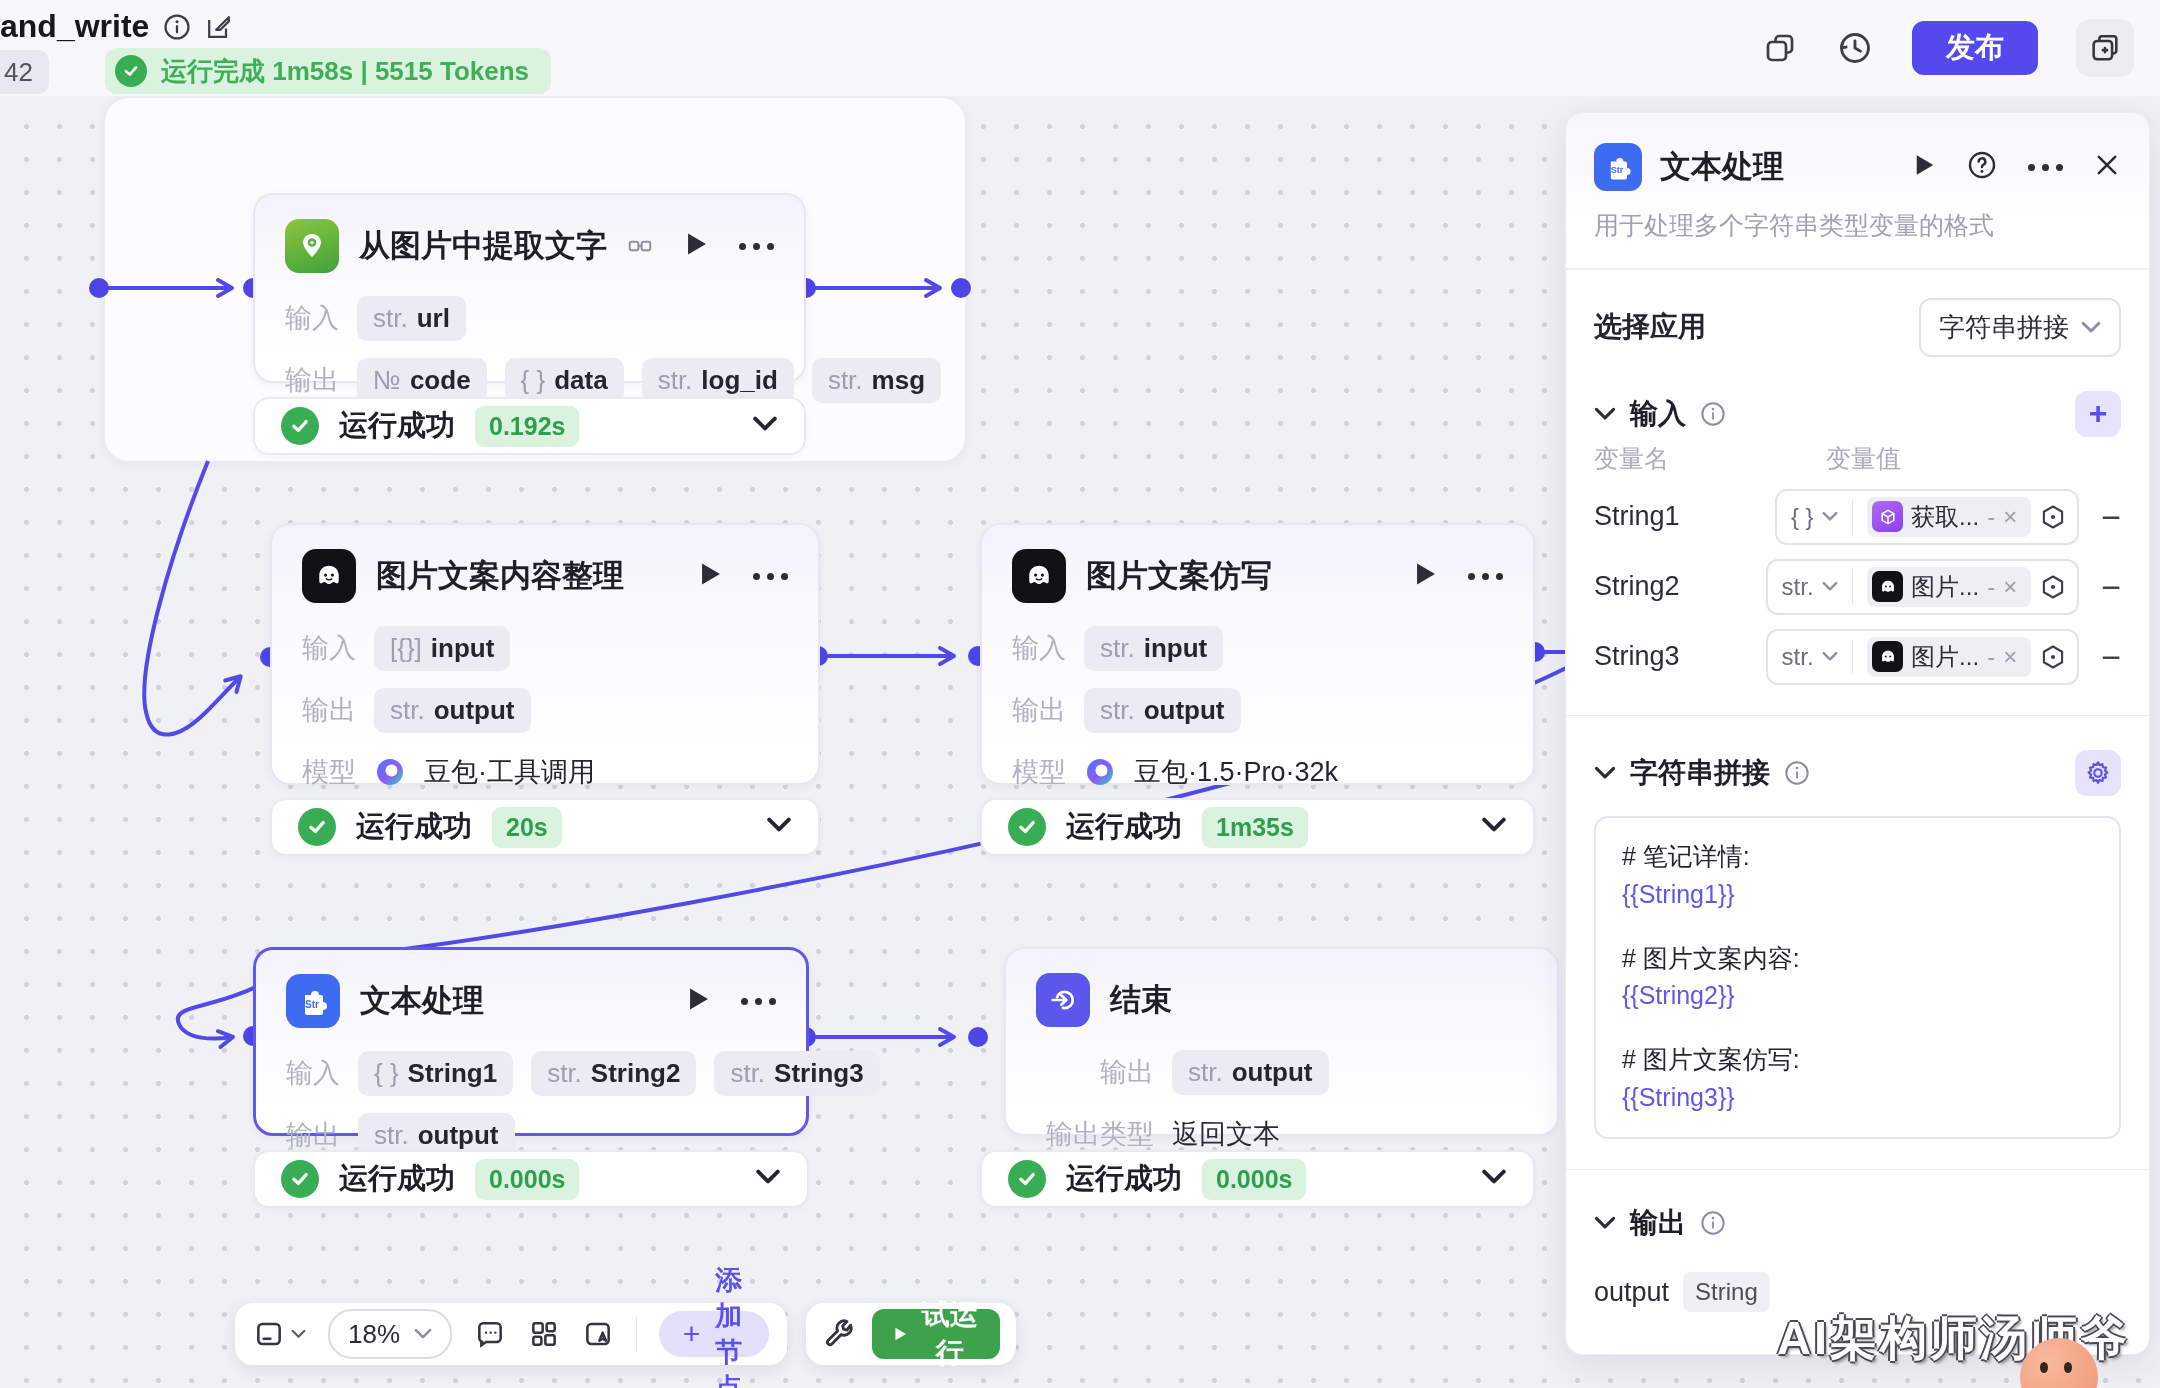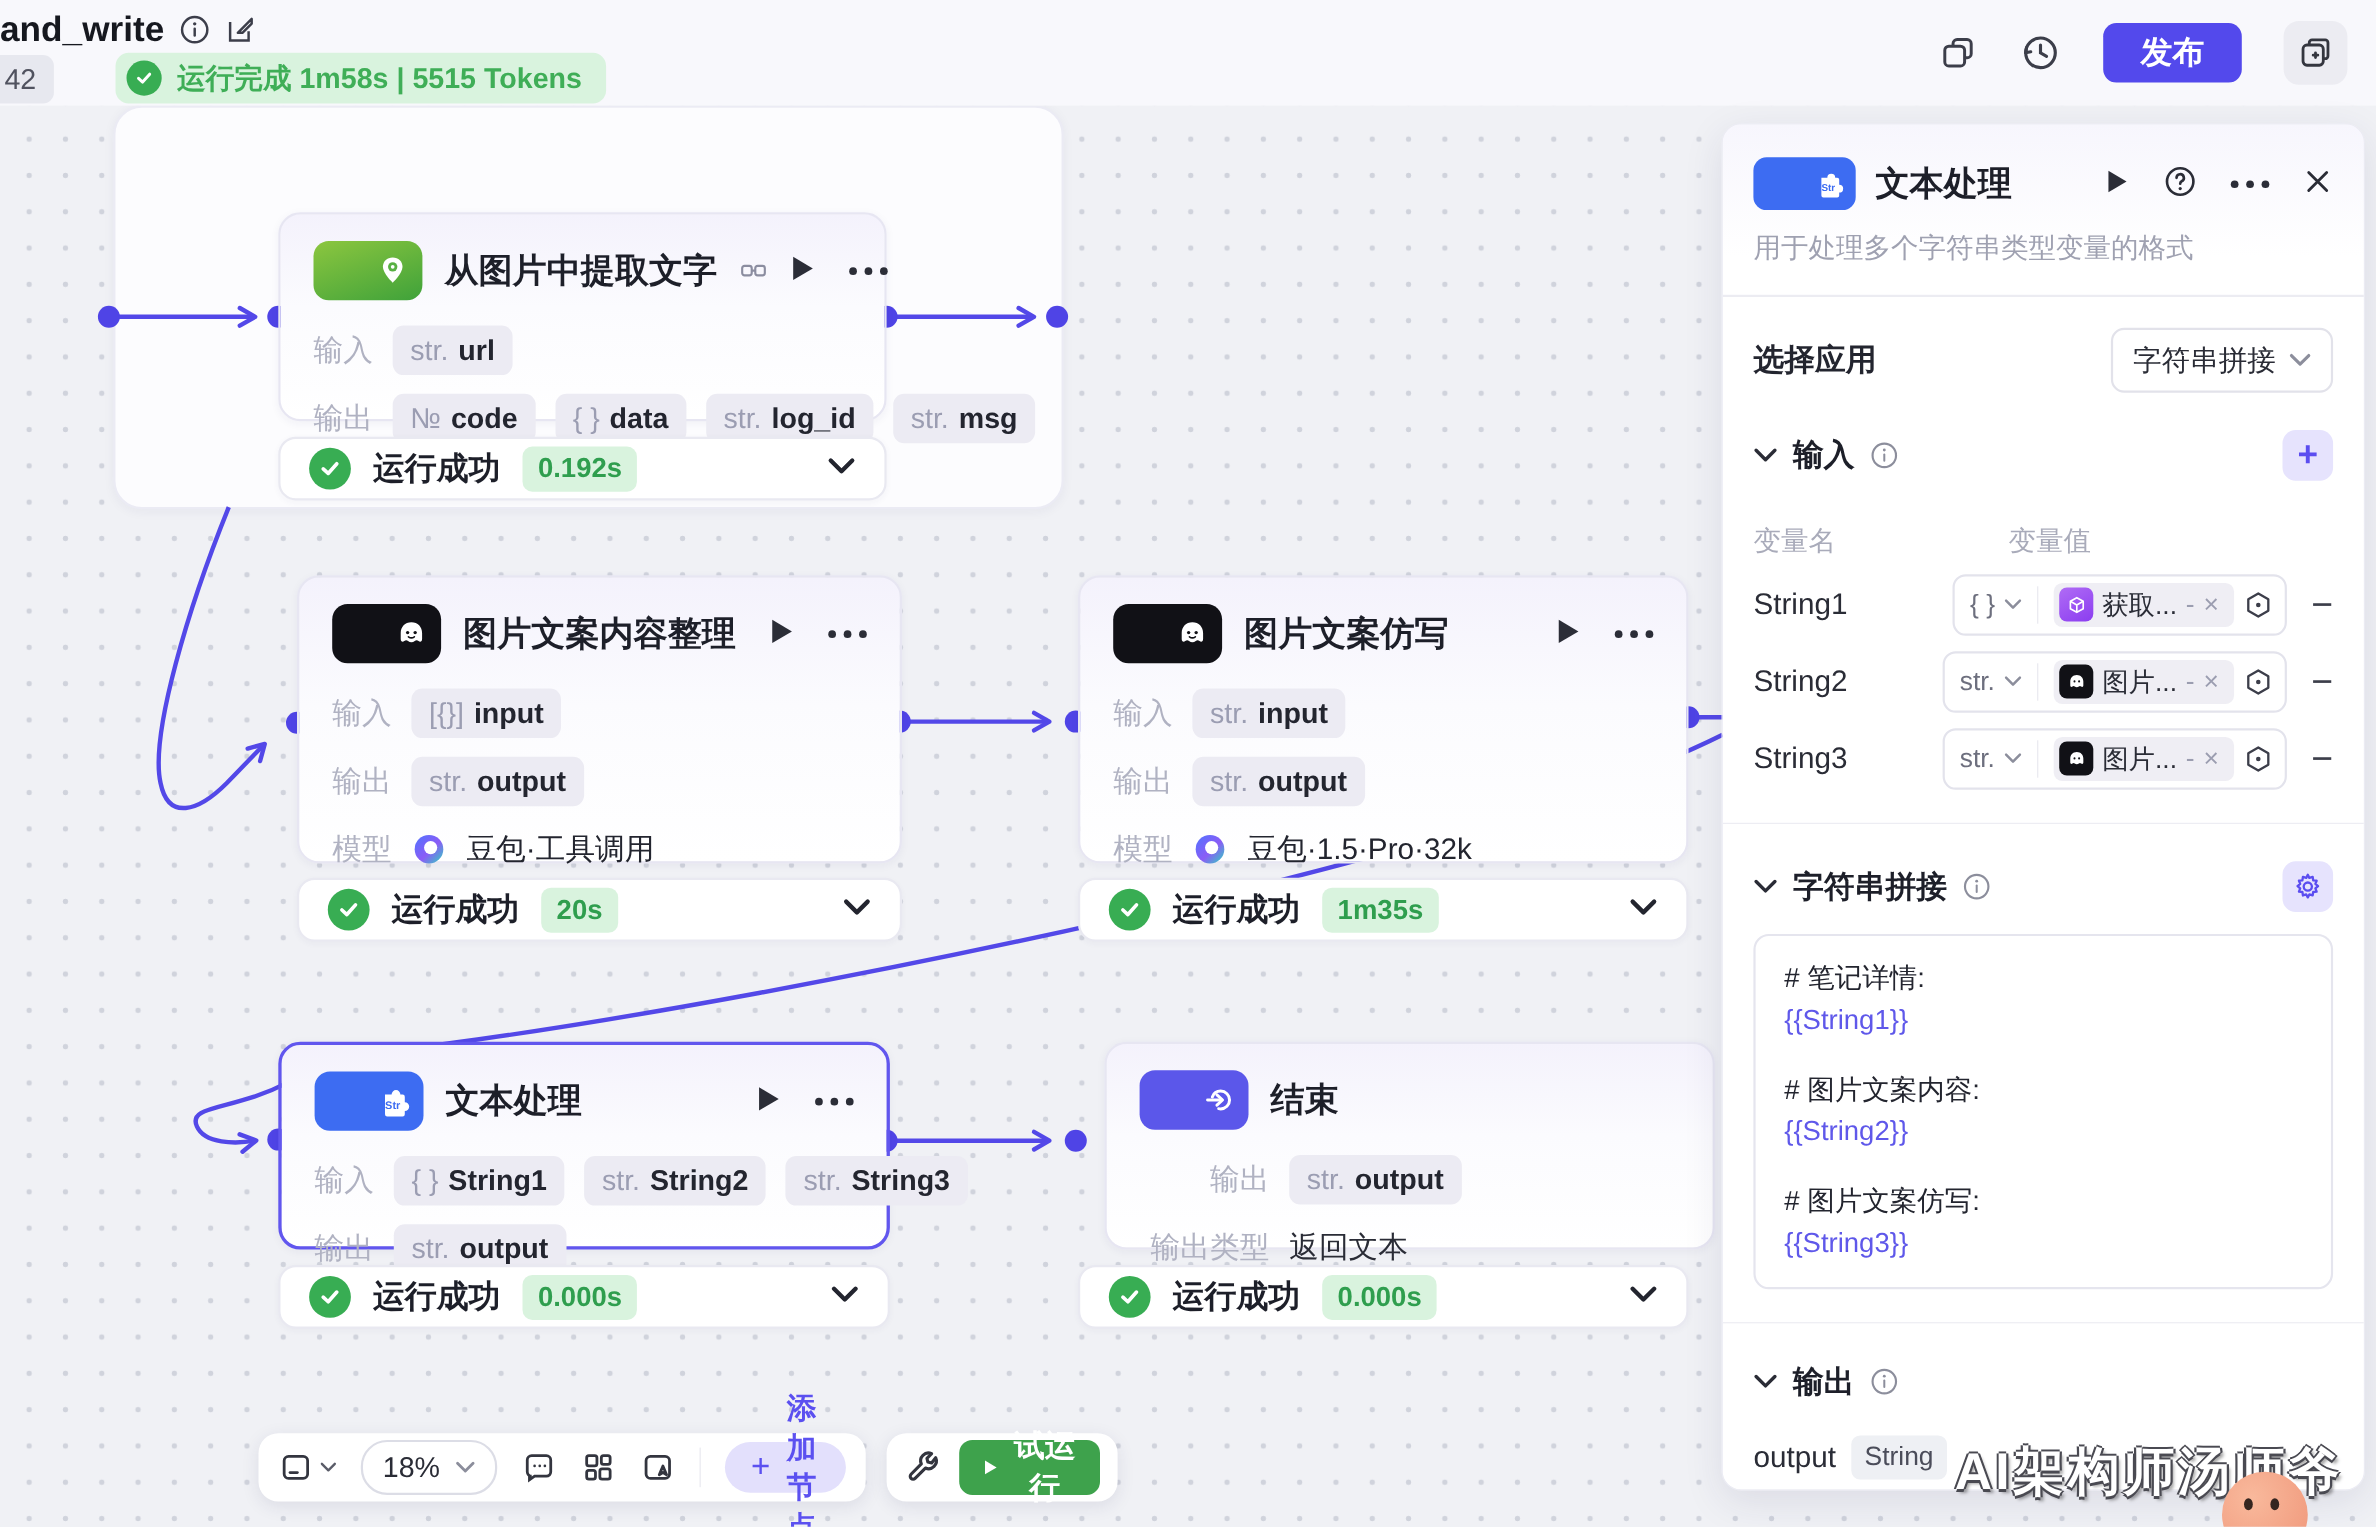--- a/index.html
+++ b/index.html
@@ -29,21 +29,21 @@
   .btn-publish{height:54px;padding:0 34px;border-radius:12px;background:#5349ec;color:#fff;
                font-size:29px;font-weight:700;display:flex;align-items:center;border:none;}
   .btn-sq{width:58px;height:58px;border-radius:14px;background:#ececf2;display:flex;
           align-items:center;justify-content:center;color:#34363f;}
   
   .node{position:absolute;background:linear-gradient(180deg,#f4f2fc 0%,#fbfbfe 45%,#ffffff 100%);
         border:2px solid #e7e6f2;border-radius:20px;box-shadow:0 2px 8px rgba(40,40,90,.05);
         padding:24px 30px;box-sizing:border-box;z-index:3;}
   .node.selected{border:3px solid #6156ee;}
   .node-head{display:flex;align-items:center;gap:20px;margin-bottom:22px;}
-  .node-icon{width:54px;height:54px;border-radius:14px;flex:none;padding-left:45px;}
+  .node-icon{width:54px;height:54px;border-radius:14px;flex:none;}
   .node-title{font-size:31px;font-weight:700;color:#1d1f29;white-space:nowrap;}
   .head-actions{margin-left:auto;display:flex;align-items:center;gap:30px;color:#2b2d37;}
   .dots3{display:flex;gap:7px;}
   .dots3 i{width:7px;height:7px;border-radius:50%;background:#2b2d37;}
   .node-row{display:flex;align-items:center;gap:18px;margin-top:16px;min-height:46px;}
   .row-label{font-size:27px;color:#b0b2c2;flex:none;}
   .wide-label .row-label{width:118px;text-align:right;}
   .chip{display:inline-flex;align-items:baseline;gap:9px;background:#ecebf3;border-radius:10px;
         padding:7px 16px;font-size:26px;white-space:nowrap;}
   .chip .t{color:#9b9db2;}
@@ -69,21 +69,21 @@
   .p-sub{margin-top:18px;font-size:25px;color:#9fa1b1;}
   .p-div{height:1.5px;background:#ececf2;margin:26px -28px 0;}
   .p-approw{display:flex;align-items:center;margin-top:28px;}
   .p-applabel{font-size:28px;font-weight:700;color:#23252f;}
   .p-select{margin-left:auto;display:flex;align-items:center;gap:12px;border:2px solid #e2e2ea;
             background:#fff;border-radius:12px;padding:10px 18px;font-size:26px;color:#2a2c36;}
   .p-sechead{display:flex;align-items:center;gap:14px;margin-top:34px;color:#2a2c36;}
   .p-sechead .tt{font-size:28px;font-weight:700;color:#1d1f29;}
   .sq-btn{margin-left:auto;width:46px;height:46px;border-radius:12px;background:#e6e3fd;color:#5b4df0;
           display:flex;align-items:center;justify-content:center;font-size:32px;font-weight:600;border:none;}
-  .p-cols{display:flex;margin-top:38px;font-size:25px;color:#a9abba;}
+  .p-cols{display:flex;margin-top:5px;font-size:25px;color:#a9abba;}
   .p-cols .c2{margin-left:auto;width:295px;}
   .p-row{display:flex;align-items:center;margin-top:14px;}
   .p-varname{font-size:27px;color:#2a2c36;}
   .p-pill{margin-left:auto;display:flex;align-items:center;border:2px solid #e3e3ec;border-radius:12px;
           height:52px;padding:0 10px 0 14px;gap:8px;background:#fff;}
   .p-type{font-size:24px;color:#6d6f7e;}
   .p-pill .chevsm{color:#8c8e9c;}
   .p-vdiv{width:1.5px;height:34px;background:#e6e6ee;margin:0 6px;}
   .p-refchip{display:flex;align-items:center;gap:8px;background:#efeef4;border-radius:8px;height:40px;padding:0 14px 0 5px;}
   .p-refic{width:31px;height:31px;border-radius:7px;flex:none;}

